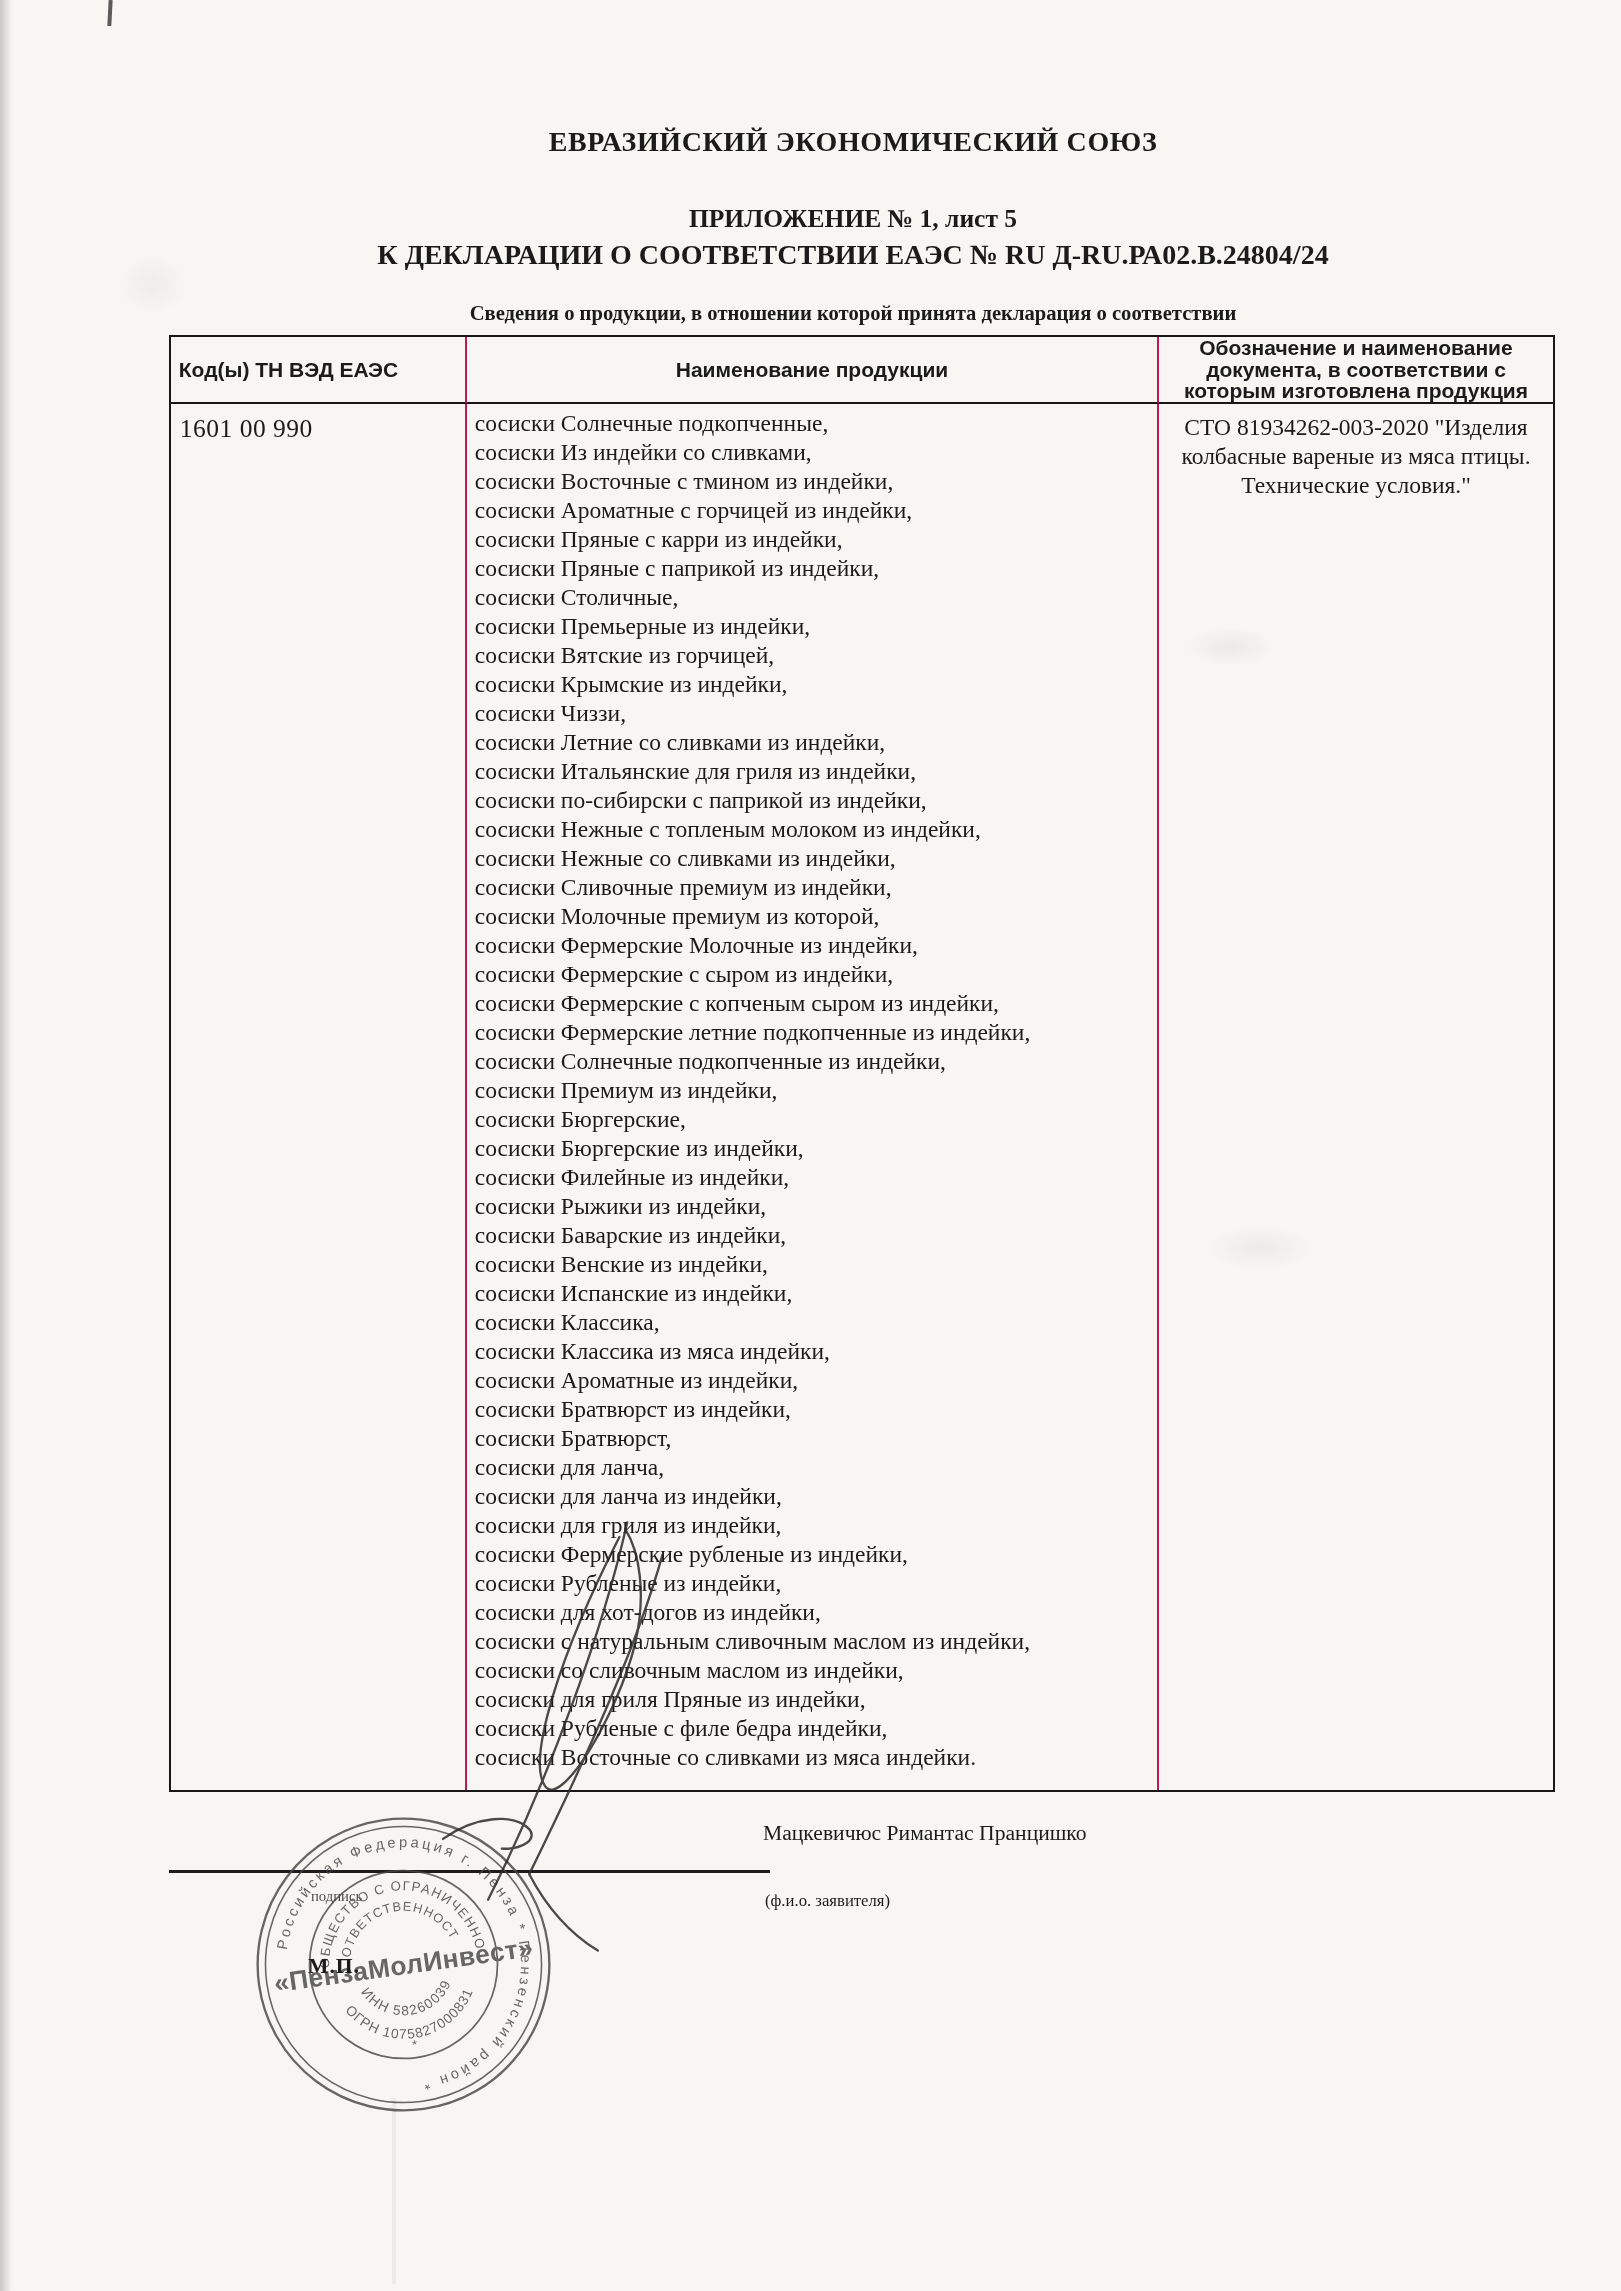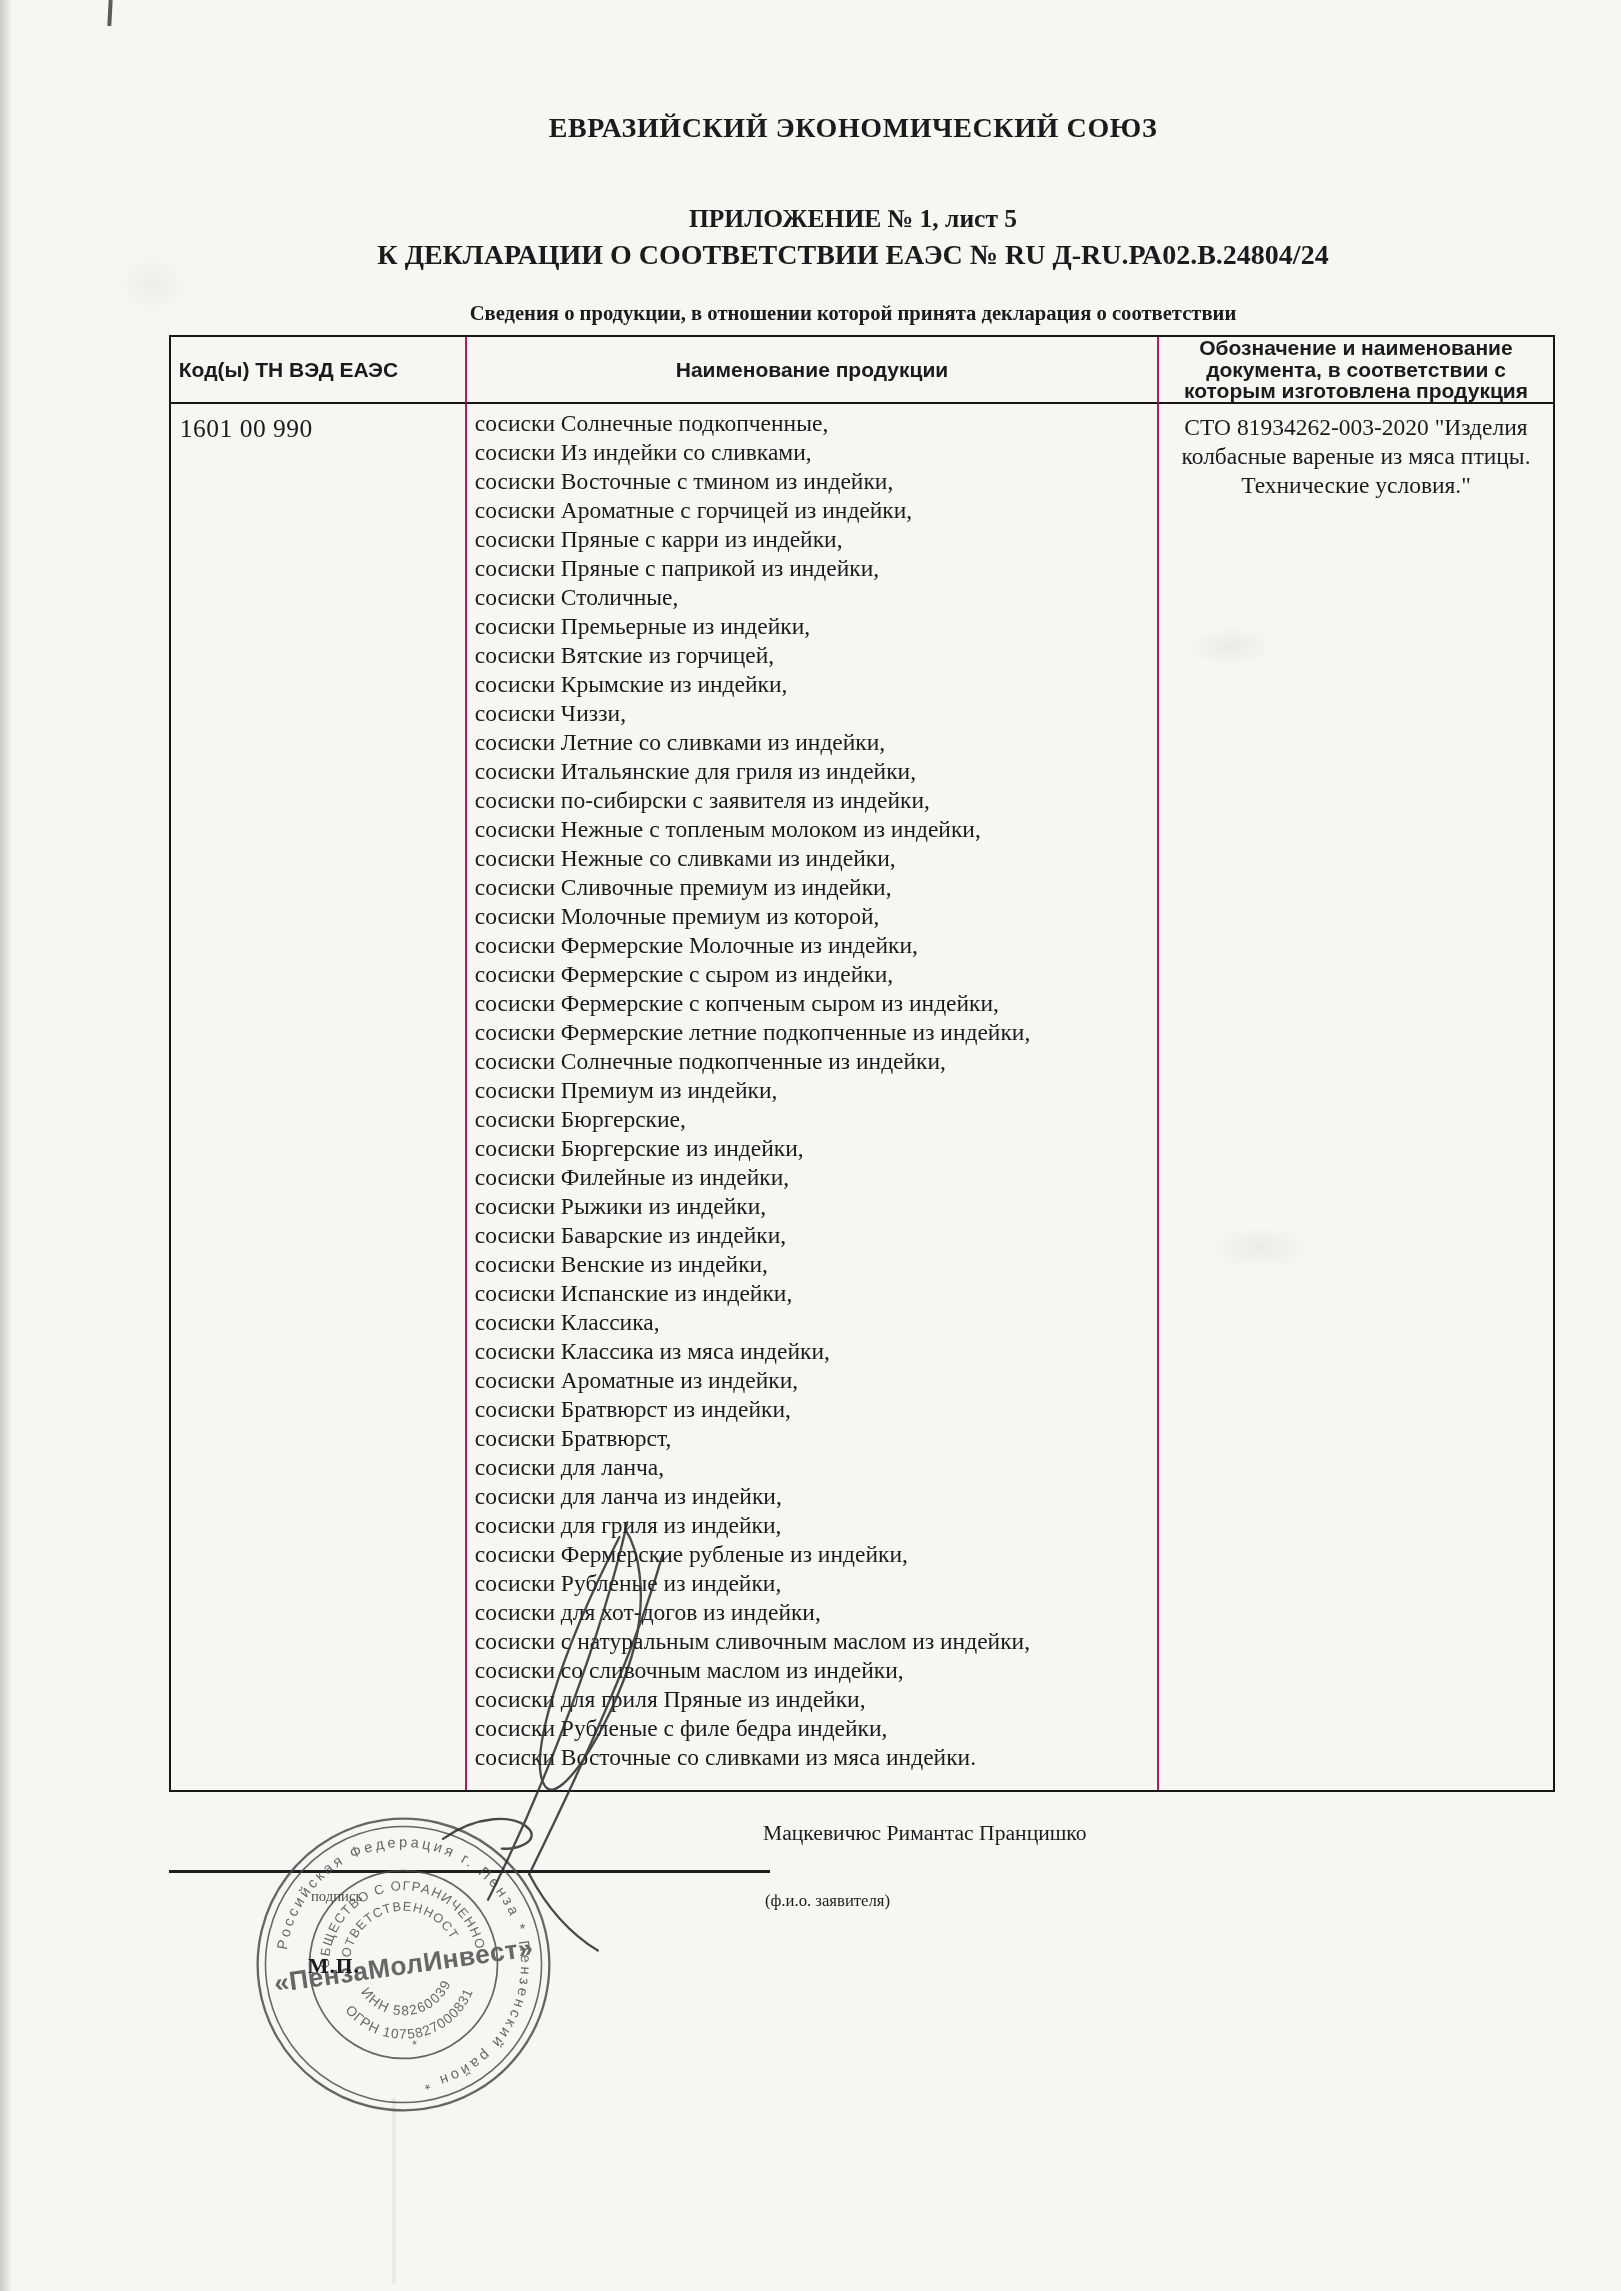--- a/index.html
+++ b/index.html
@@ -18,21 +18,21 @@
     background:rgba(40,40,40,.05);}
   .blob{position:absolute;border-radius:50%;pointer-events:none;}
   .blob.b1{left:1186px;top:627px;width:88px;height:39px;
     background:radial-gradient(closest-side,rgba(90,90,85,.08),rgba(90,90,85,0));}
   .blob.b2{left:1206px;top:1225px;width:108px;height:45px;
     background:radial-gradient(closest-side,rgba(90,90,85,.07),rgba(90,90,85,0));}
   .blob.b3{left:118px;top:255px;width:69px;height:59px;
     background:radial-gradient(closest-side,rgba(90,90,85,.06),rgba(90,90,85,0));}
   
   .center-band{position:absolute;left:118px;width:1470px;text-align:center;}
-  .t-union{top:112px;font-size:28px;font-weight:bold;letter-spacing:0.6px;}
+  .t-union{top:126px;font-size:28px;font-weight:bold;letter-spacing:0.6px;}
   .t-appendix{top:204px;font-size:25.5px;font-weight:bold;}
   .t-decl{top:239px;font-size:28px;font-weight:bold;}
   .t-caption{top:302px;font-size:20.6px;font-weight:bold;}
   
   .tbl{
     position:absolute;left:169px;top:335px;width:1386px;height:1457px;
     border:2.9px solid #171717;box-sizing:border-box;
     display:grid;grid-template-columns:296px 692px 1fr;grid-template-rows:67px 1fr;
     background:transparent;
   }
@@ -91,21 +91,21 @@
         <div class="product-line">сосиски Ароматные с горчицей из индейки,</div>
         <div class="product-line">сосиски Пряные с карри из индейки,</div>
         <div class="product-line">сосиски Пряные с паприкой из индейки,</div>
         <div class="product-line">сосиски Столичные,</div>
         <div class="product-line">сосиски Премьерные из индейки,</div>
         <div class="product-line">сосиски Вятские из горчицей,</div>
         <div class="product-line">сосиски Крымские из индейки,</div>
         <div class="product-line">сосиски Чиззи,</div>
         <div class="product-line">сосиски Летние со сливками из индейки,</div>
         <div class="product-line">сосиски Итальянские для гриля из индейки,</div>
-        <div class="product-line">сосиски по-сибирски с заявителя из индейки,</div>
+        <div class="product-line">сосиски по-сибирски с паприкой из индейки,</div>
         <div class="product-line">сосиски Нежные с топленым молоком из индейки,</div>
         <div class="product-line">сосиски Нежные со сливками из индейки,</div>
         <div class="product-line">сосиски Сливочные премиум из индейки,</div>
         <div class="product-line">сосиски Молочные премиум из которой,</div>
         <div class="product-line">сосиски Фермерские Молочные из индейки,</div>
         <div class="product-line">сосиски Фермерские с сыром из индейки,</div>
         <div class="product-line">сосиски Фермерские с копченым сыром из индейки,</div>
         <div class="product-line">сосиски Фермерские летние подкопченные из индейки,</div>
         <div class="product-line">сосиски Солнечные подкопченные из индейки,</div>
         <div class="product-line">сосиски Премиум из индейки,</div>

